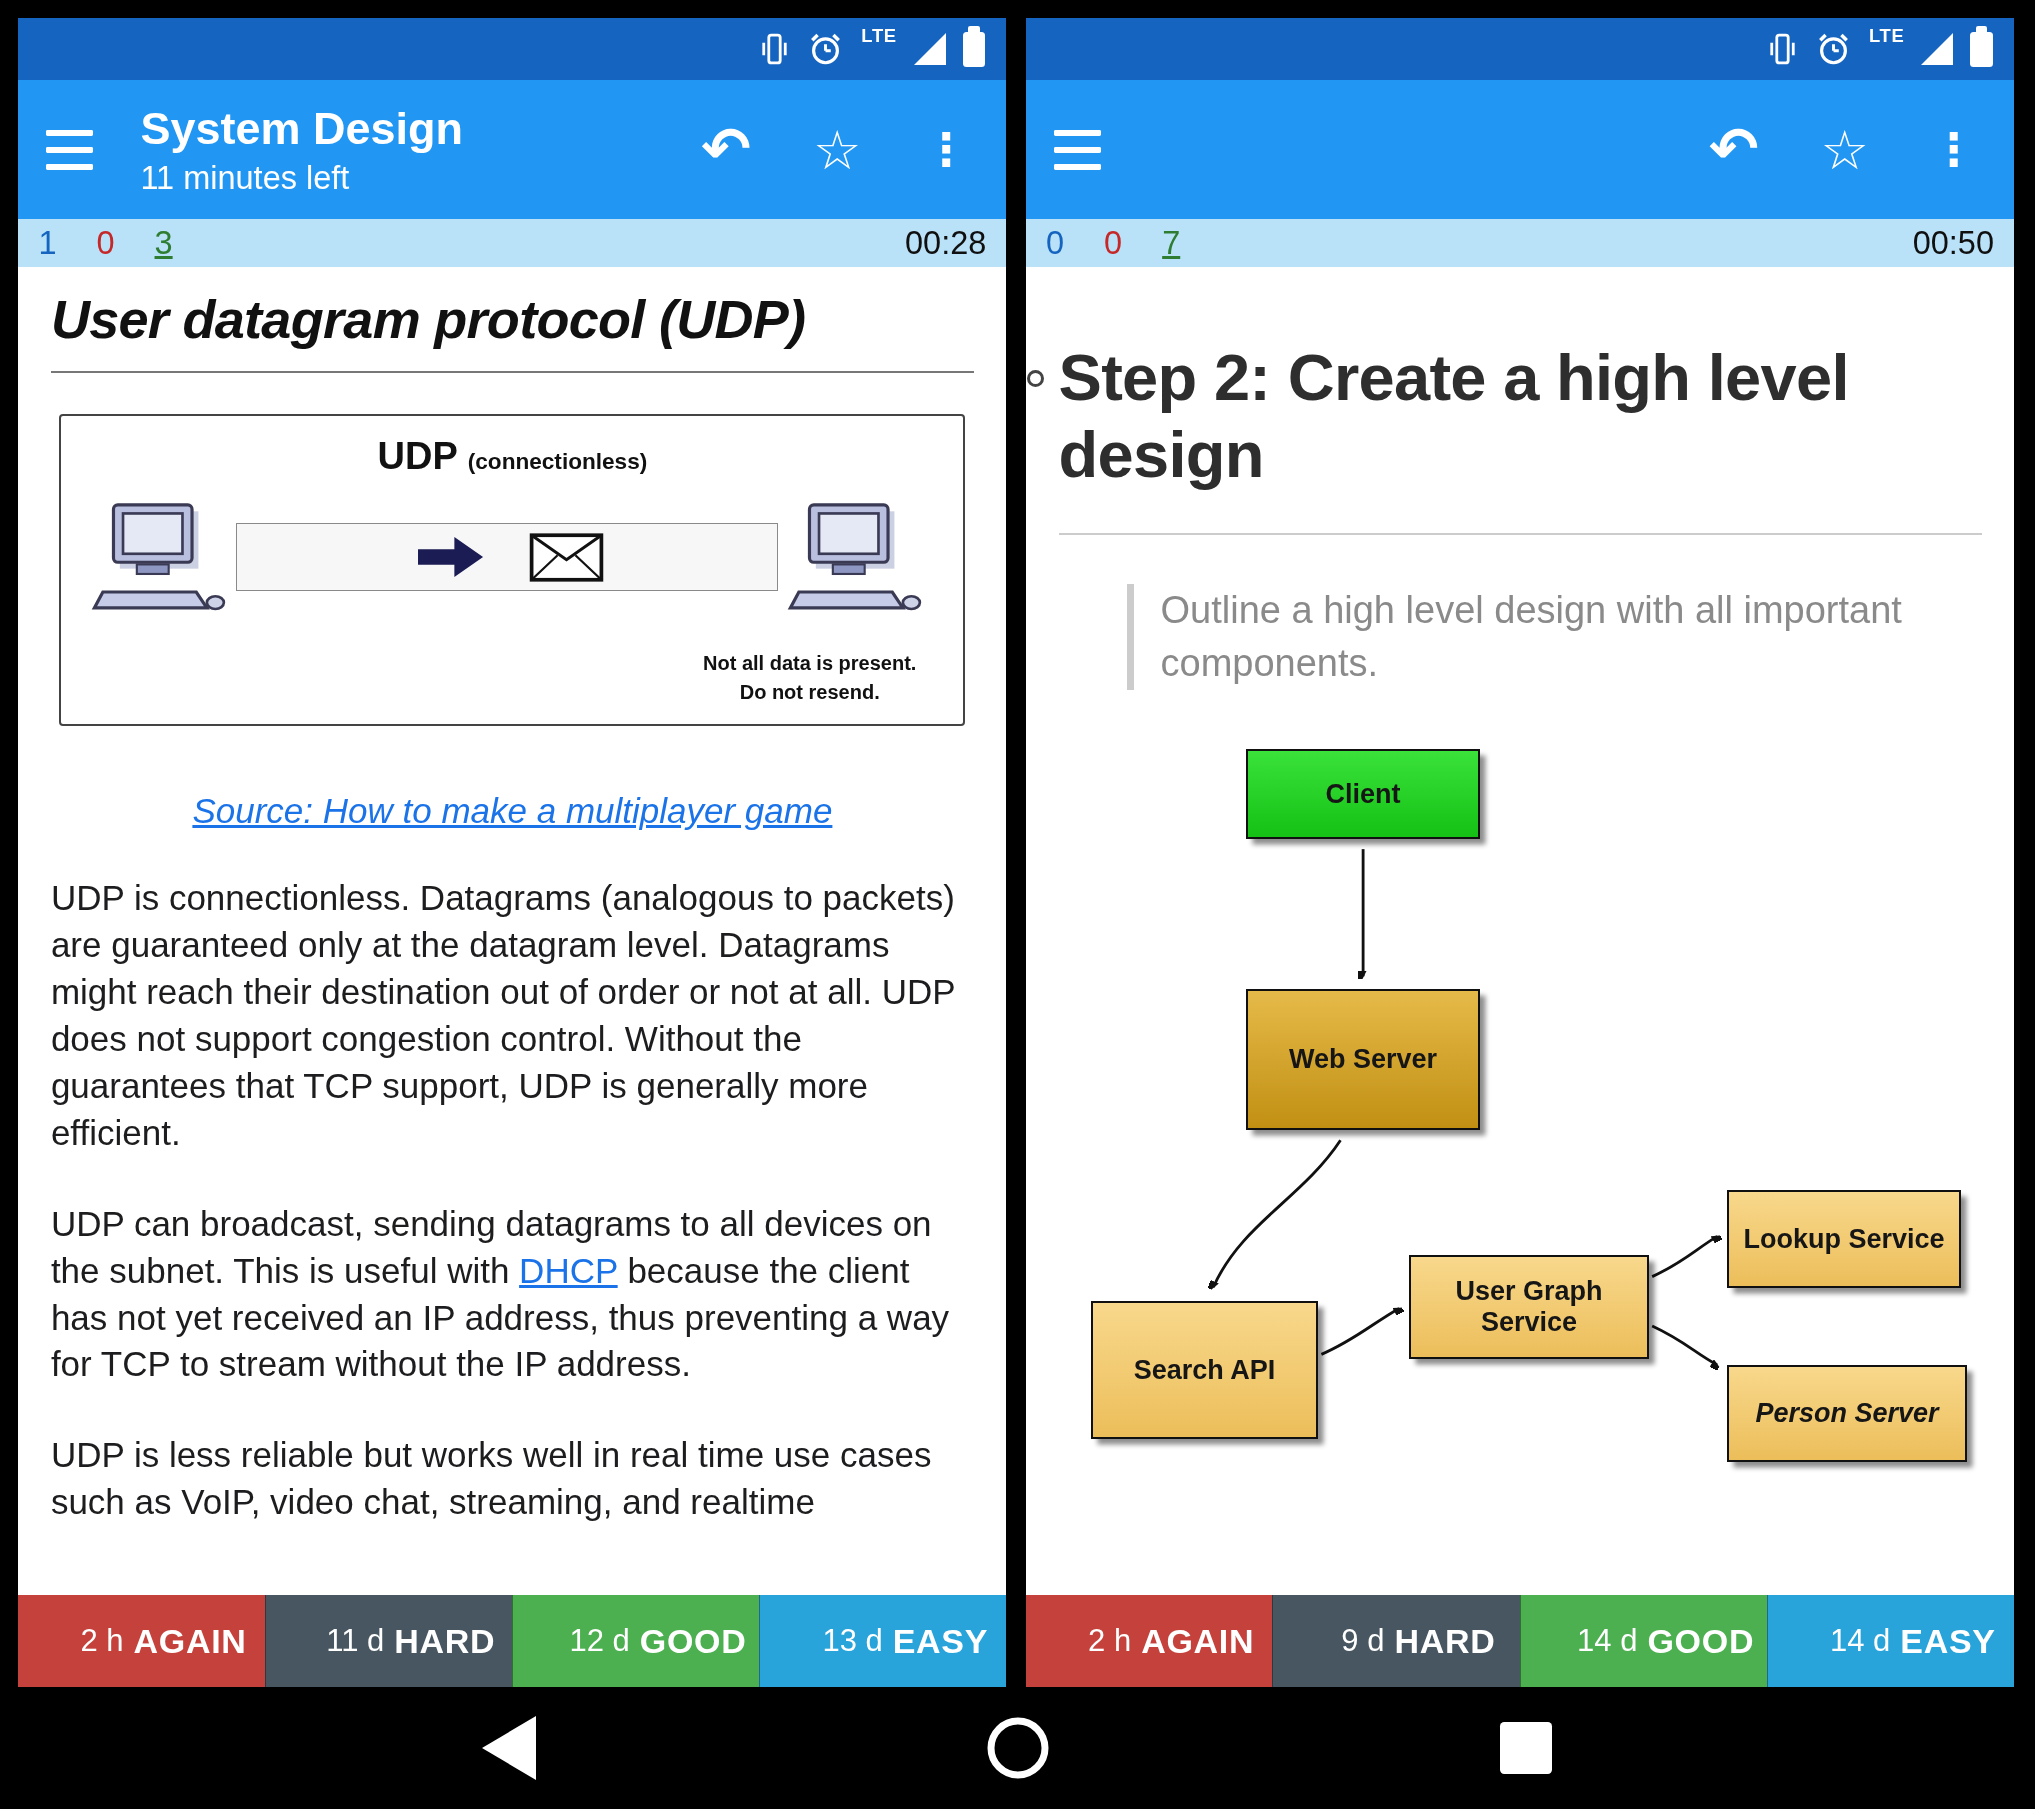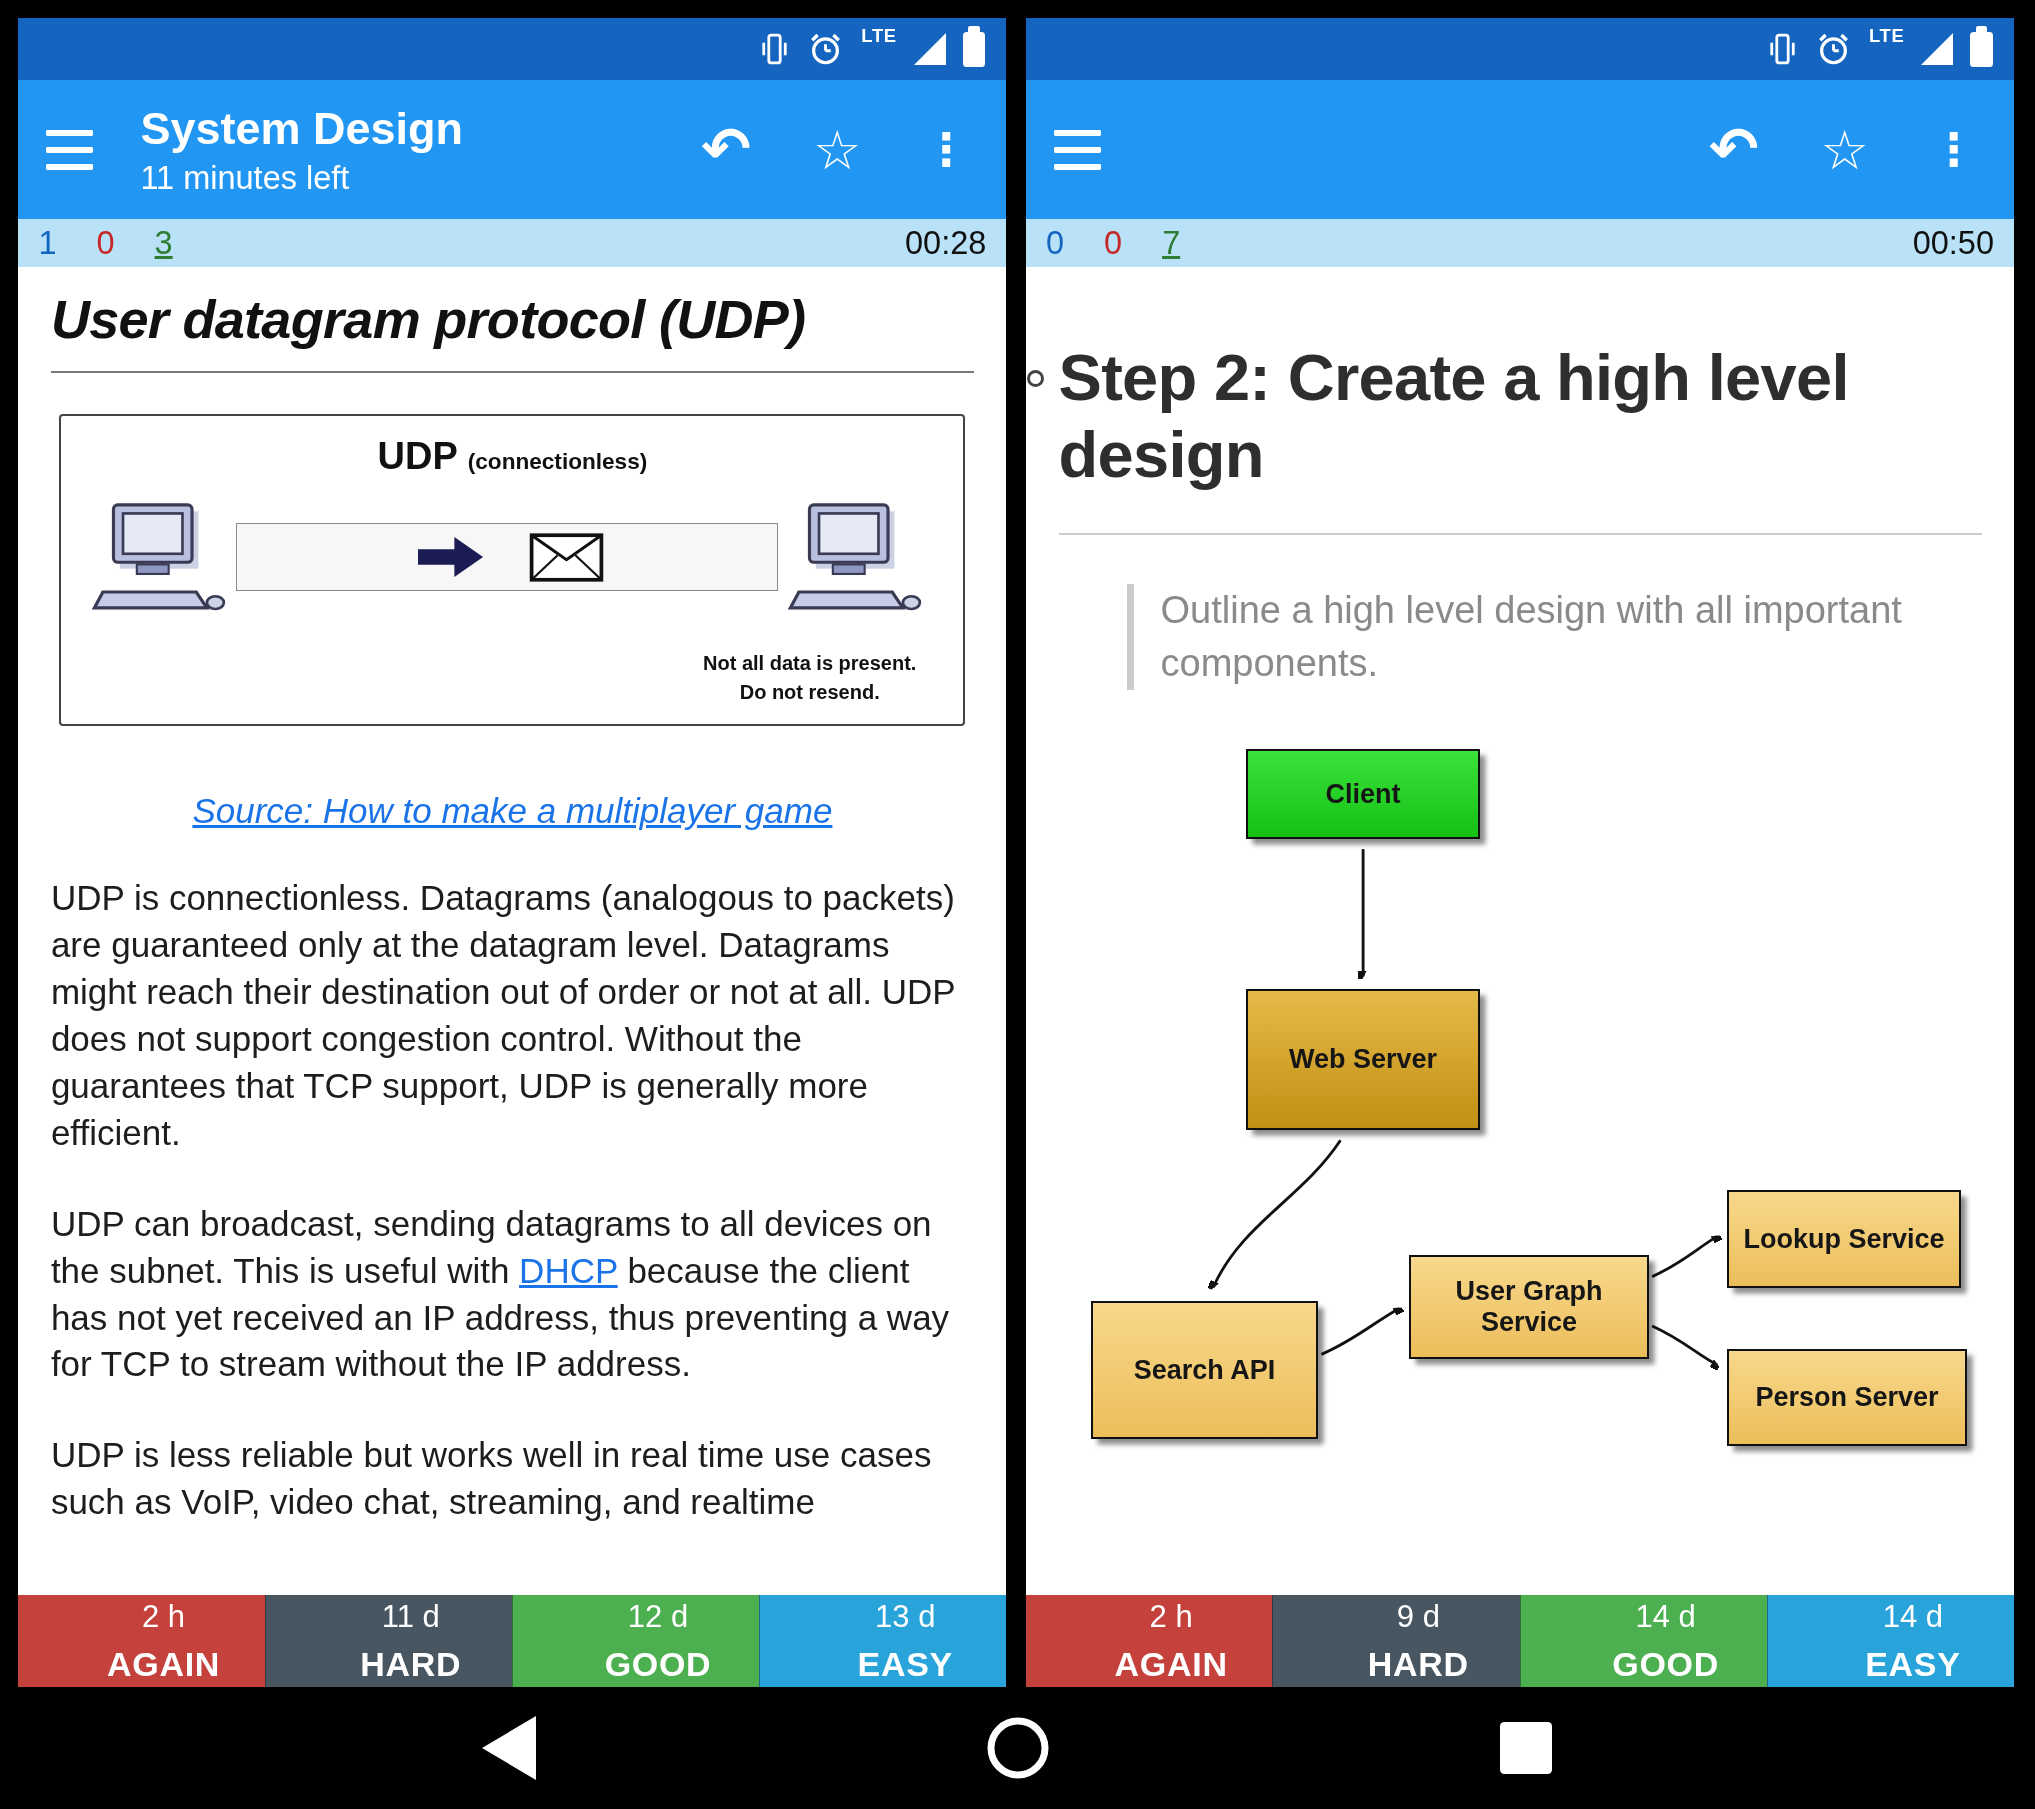--- a/index.html
+++ b/index.html
@@ -77,26 +77,26 @@
            padding-left:27px; font-size:38px; color:#8a8a8a; line-height:1.4; }
   .diagram { position:relative; margin:39px -32.5px 0; height:749px; }
   .dbox { position:absolute; border:2.8px solid #101010; display:flex; align-items:center; justify-content:center;
           text-align:center; font-weight:bold; font-size:27px; color:#161616; padding:4.2px 8.5px; line-height:1.15;
           box-shadow:5.7px 6.4px 5px rgba(0,0,0,0.45); }
   .dbox-client { left:220px; top:20px;  width:234px; height:90px; background:linear-gradient(180deg,#3ae23a,#15c115); }
   .dbox-web    { left:220px; top:260px; width:234px; height:141px; background:linear-gradient(180deg,#e6ba49,#c19013); }
   .dbox-search { left:65px;  top:572px; width:227px; height:138px; background:linear-gradient(180deg,#f8d88c,#ecbe5a); }
   .dbox-ugs    { left:383px; top:526px; width:240px; height:104px; background:linear-gradient(180deg,#f8d88c,#ecbe5a); }
   .dbox-lookup { left:701px; top:461px; width:234px; height:98px; background:linear-gradient(180deg,#f8d88c,#ecbe5a); }
-  .dbox-person { left:701px; top:620px; width:240px; height:97px; background:linear-gradient(180deg,#f8d88c,#ecbe5a); }
+  .dbox-person { left:701px; top:636px; width:240px; height:97px; background:linear-gradient(180deg,#f8d88c,#ecbe5a);font-style:italic; }
   .diagram-arrows { position:absolute; inset:0; width:100%; height:100%; pointer-events:none; }
 
   
   .answer-bar { flex:0 0 auto; height:92px; display:flex; }
-  .answer { flex:1; display:flex; flex-direction:column; align-items:center; justify-content:center;
+  .answer { flex:1; display:flex; flex-direction:row; align-items:center; justify-content:center;
             gap:10px; color:#fff; cursor:pointer;padding-left:44px; }
   .answer + .answer { border-left:1.4px solid rgba(0,0,0,0.35); }
   .answer .time  { font-size:31px; }
   .answer .label { font-size:34px; font-weight:600; letter-spacing:0.7px; }
   .answer-again { background:#c5423c; }
   .answer-hard  { background:#475660; }
   .answer-good  { background:#4caf50; }
   .answer-easy  { background:#28a4da; }
 
   

